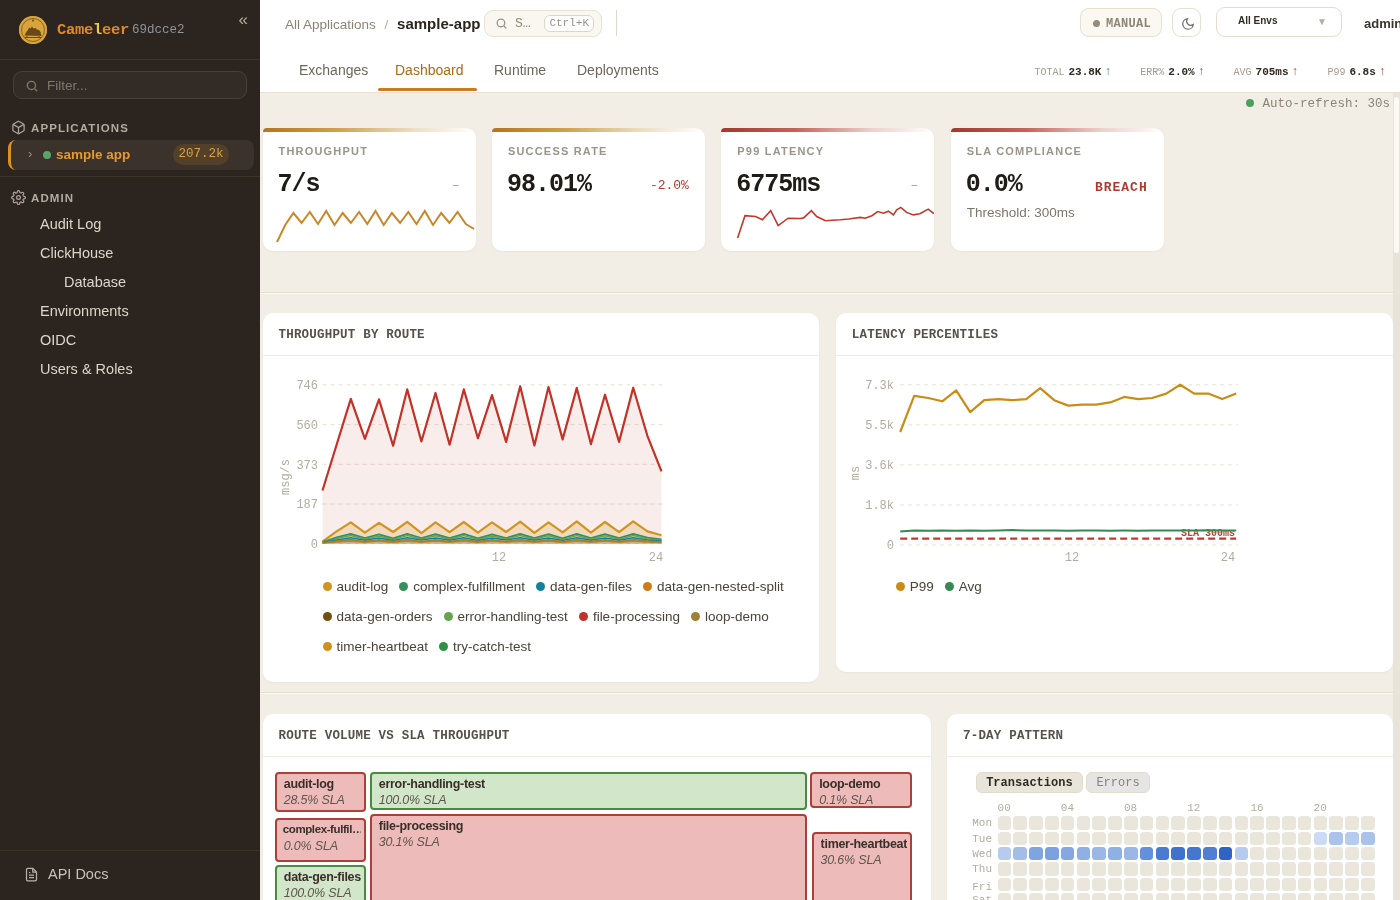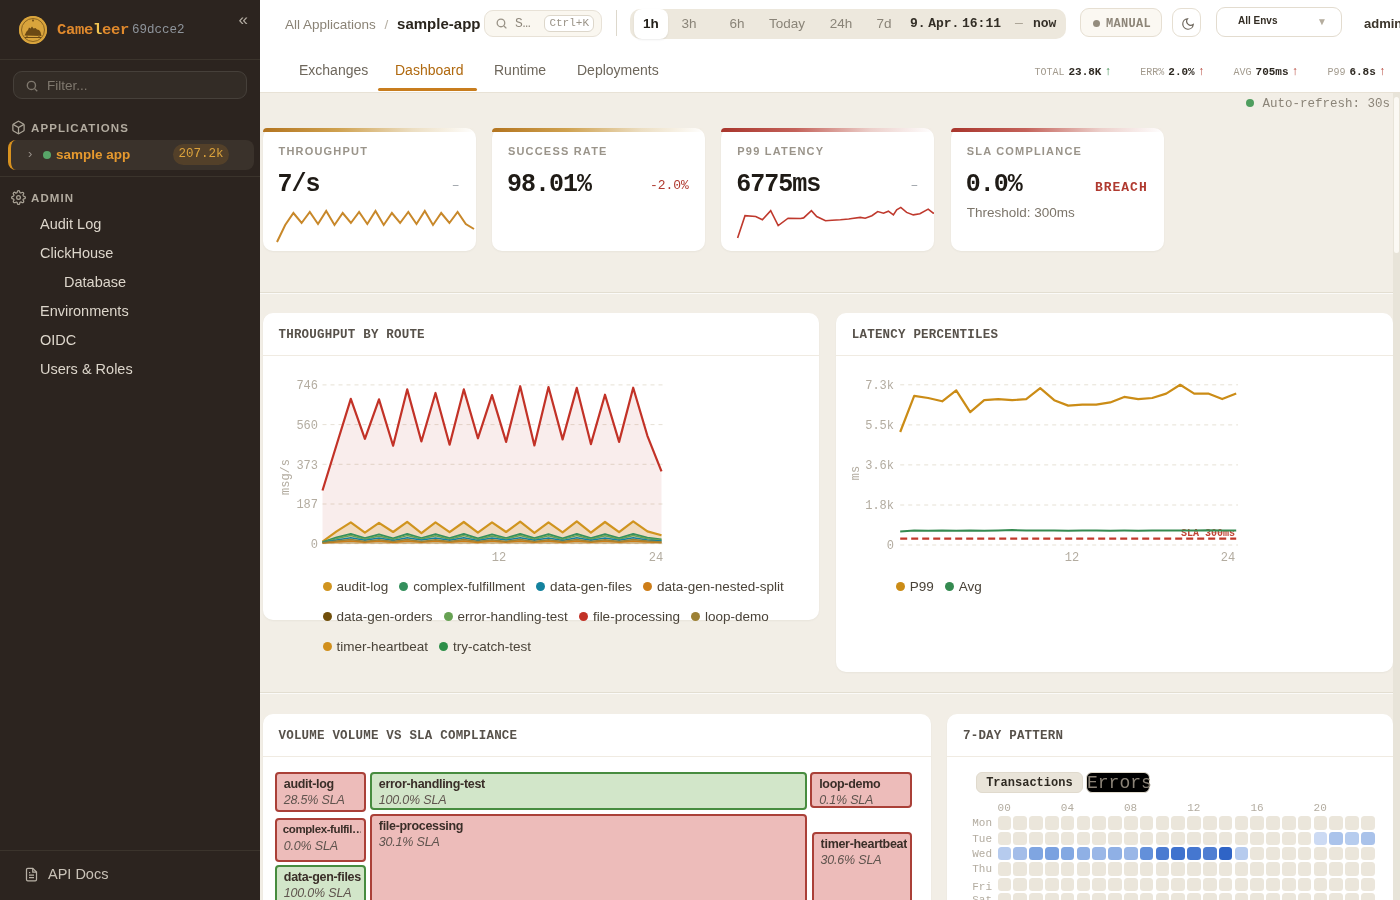--- a/index.html
+++ b/index.html
@@ -165,31 +165,20 @@
   <div class="crumb">All Applications <span class="sl">/</span> <b>sample-app</b></div>
   <div class="search">
     <svg width="13" height="13" viewBox="0 0 24 24" fill="none" stroke="#9a9387" stroke-width="2.4">
           <circle cx="11" cy="11" r="7"></circle>
           <line x1="16.5" y1="16.5" x2="21" y2="21"></line>
         </svg>
     <span class="s">S…</span>
         <span class="kbd">Ctrl+K</span>
   </div>
   <div class="vdiv"></div>
-  <div class="timegrp">
-    <div class="tg on" style="left:4px; width:34px;">1h</div>
-    <div class="tg" style="left:44px; width:30px;">3h</div>
-    <div class="tg" style="left:92px; width:30px;">6h</div>
-    <div class="tg" style="left:132px; width:50px;">Today</div>
-    <div class="tg" style="left:194px; width:34px;">24h</div>
-    <div class="tg" style="left:240px; width:28px;">7d</div>
-    <div class="tgdate" style="left:280px;">9. Apr. 16:11</div>
-    <div class="tgdate" style="left:385px; color:#a59d90; font-weight:normal;">—</div>
-    <div class="tgdate" style="left:403px;">now</div>
-  </div>
   <div class="btn-manual">
         <span class="d"></span>
         <span class="t">MANUAL</span>
       </div>
   <div class="btn-moon">
     <svg width="14" height="14" viewBox="0 0 24 24" fill="none" stroke="#6b645a" stroke-width="2">
           <path d="M21 12.79A9 9 0 1 1 11.21 3 7 7 0 0 0 21 12.79z"></path>
         </svg>
   </div>
   <div class="sel">
@@ -242,21 +231,21 @@
 <div class="card kpi" style="left:950.7px;">
   <div class="bar bar-r"></div>
   <div class="lb">SLA COMPLIANCE</div>
   <div class="vl">0.0%</div>
   <div class="an red" style="font-weight:bold; letter-spacing:1px; top:52px;">BREACH</div>
   <div class="sub">Threshold: 300ms</div>
 </div>
 
 <div class="hdiv" style="left:260px; top:292px; width:1133px;"></div>
 
-<div class="card chartcard" style="left:262.5px; top:313px; width:556px; height:307px;">
+<div class="card chartcard" style="left:262.5px; top:313px; width:556px; height:369px;">
   <div class="title">THROUGHPUT BY ROUTE</div>
   <div class="chdiv"></div>
   <svg width="556" height="215" style="position:absolute; left:0; top:42px;">
     <g stroke="#e6e1d5" stroke-dasharray="4 4">
       <line x1="59.5" y1="29.9" x2="400" y2="29.9"></line>
       <line x1="59.5" y1="69.6" x2="400" y2="69.6"></line>
       <line x1="59.5" y1="109.3" x2="400" y2="109.3"></line>
       <line x1="59.5" y1="149" x2="400" y2="149"></line>
       <line x1="59.5" y1="188.7" x2="400" y2="188.7"></line>
     </g>
@@ -307,21 +296,21 @@
     <text x="399" y="181" text-anchor="end" font-family="Liberation Mono" font-size="10" font-weight="bold" fill="#c04434">SLA 300ms</text>
     <polyline points="64.2,176.4 78.2,175.5 92.2,175.7 106.2,175.5 120.2,175.7 134.2,175.4 148.2,175.7 162.2,175.5 176.2,175.1 190.2,175.5 204.2,175.6 218.2,175.5 232.2,175.7 246.2,175.6 260.2,175.5 274.2,175.7 288.2,175.6 302.2,175.7 316.2,175.5 330.2,175.6 344.2,175.4 358.2,175.5 372.2,175.3 386.2,175.5 400.2,175.4" fill="none" stroke="#348a50" stroke-width="2" stroke-linejoin="round"></polyline>
     <polyline points="64.2,77.0 78.2,40.8 92.2,43.0 106.2,46.3 120.2,35.3 134.2,57.2 148.2,45.2 162.2,44.1 176.2,45.2 190.2,44.1 204.2,33.1 218.2,45.2 232.2,50.6 246.2,49.6 260.2,49.6 274.2,47.4 288.2,41.9 302.2,44.1 316.2,43.0 330.2,38.6 344.2,29.8 358.2,38.6 372.2,38.6 386.2,44.1 400.2,38.6" fill="none" stroke="#cb8c16" stroke-width="2.2" stroke-linejoin="round"></polyline>
   </svg>
   <div class="legrow" style="top:266px"><span class="li"><span class="ld" style="background:#cb8c16"></span>P99</span><span class="li"><span class="ld" style="background:#348a50"></span>Avg</span></div>
 </div>
 
 <div class="hdiv" style="left:260px; top:692px; width:1133px;"></div>
 
 <div class="card chartcard" style="left:262.5px; top:713.5px; width:668px; height:206.5px; border-radius:10px 10px 0 0;">
-  <div class="title">VOLUME VOLUME VS SLA COMPLIANCE</div>
+  <div class="title">ROUTE VOLUME VS SLA THROUGHPUT</div>
   <div class="chdiv"></div>
   <div class="tmbox p" style="left:12.3px; top:58.1px; width:91.2px; height:40.9px;">
         <div class="n">audit-log</div>
         <div class="s">28.5% SLA</div>
       </div>
   <div class="tmbox p" style="left:12.3px; top:104.3px; width:91.2px; height:44.6px;">
         <div class="n" style="left:6px;font-size:11.5px;letter-spacing:-0.4px;">complex-fulfil…</div>
         <div class="s">0.0% SLA</div>
       </div>
   <div class="tmbox g" style="left:12.3px; top:151.3px; width:91.2px; height:65px;">
@@ -343,21 +332,21 @@
   <div class="tmbox p" style="left:549.1px; top:118px; width:100.4px; height:88.5px;">
         <div class="n">timer-heartbeat</div>
         <div class="s">30.6% SLA</div>
       </div>
 </div>
 
 <div class="card chartcard" style="left:947px; top:713.5px; width:446px; height:206.5px; border-radius:10px 10px 0 0;">
   <div class="title">7-DAY PATTERN</div>
   <div class="chdiv"></div>
   <div class="toggle" style="left:28.9px; top:58px; width:107px; height:21px; background:#e9e4d9; border:1px solid #e0dacd; border-radius:6px; line-height:21px; font-size:12px; font-weight:bold; color:#2f2a22;">Transactions</div>
-  <div class="toggle" style="left:139px; top:58px; width:64px; height:21px; background:#000000; border:1px solid #e2dccf; border-radius:6px; line-height:21px; font-size:18px; color:#8a8276;">Errors</div>
+  <div class="toggle" style="left:139px; top:58px; width:64px; height:21px; background:#e5e5e5; border:1px solid #e2dccf; border-radius:6px; line-height:21px; font-size:12px; color:#8a8276;">Errors</div>
   <div class="hm-h" style="left:43.2px">00</div>
       <div class="hm-h" style="left:106.4px">04</div>
       <div class="hm-h" style="left:169.6px">08</div>
       <div class="hm-h" style="left:232.8px">12</div>
       <div class="hm-h" style="left:296.0px">16</div>
       <div class="hm-h" style="left:359.2px">20</div>
   <div class="hm-day" style="top:103.8px">Mon</div>
 <div class="hm-c" style="left:50.6px;top:102.8px;background:#ebe6db"></div>
 <div class="hm-c" style="left:66.4px;top:102.8px;background:#ebe6db"></div>
 <div class="hm-c" style="left:82.2px;top:102.8px;background:#ebe6db"></div>

